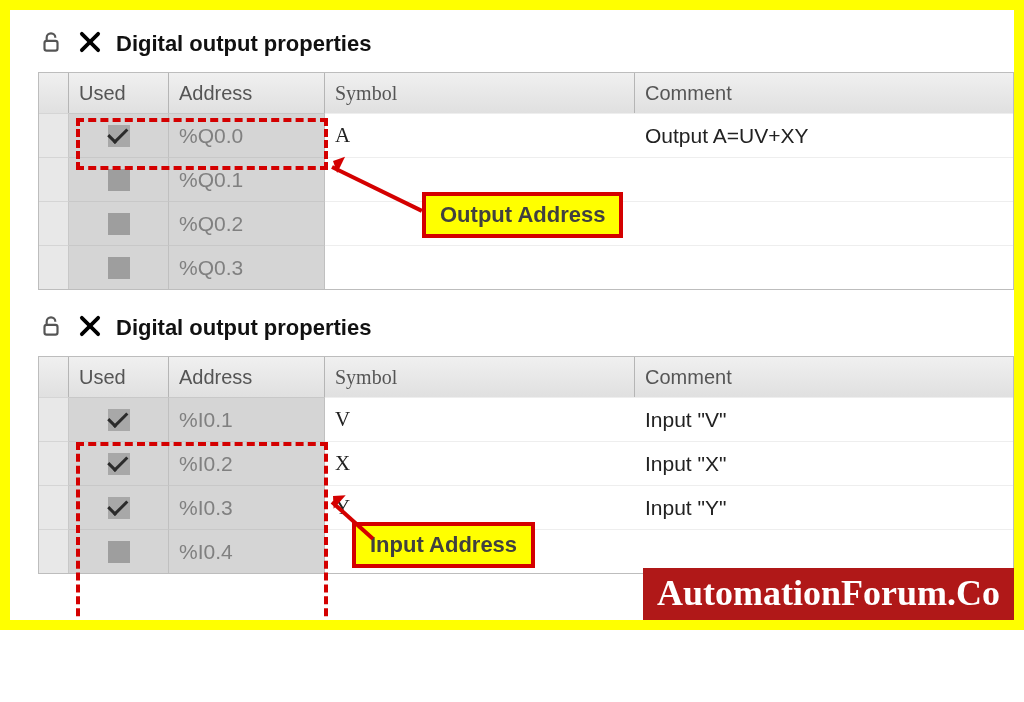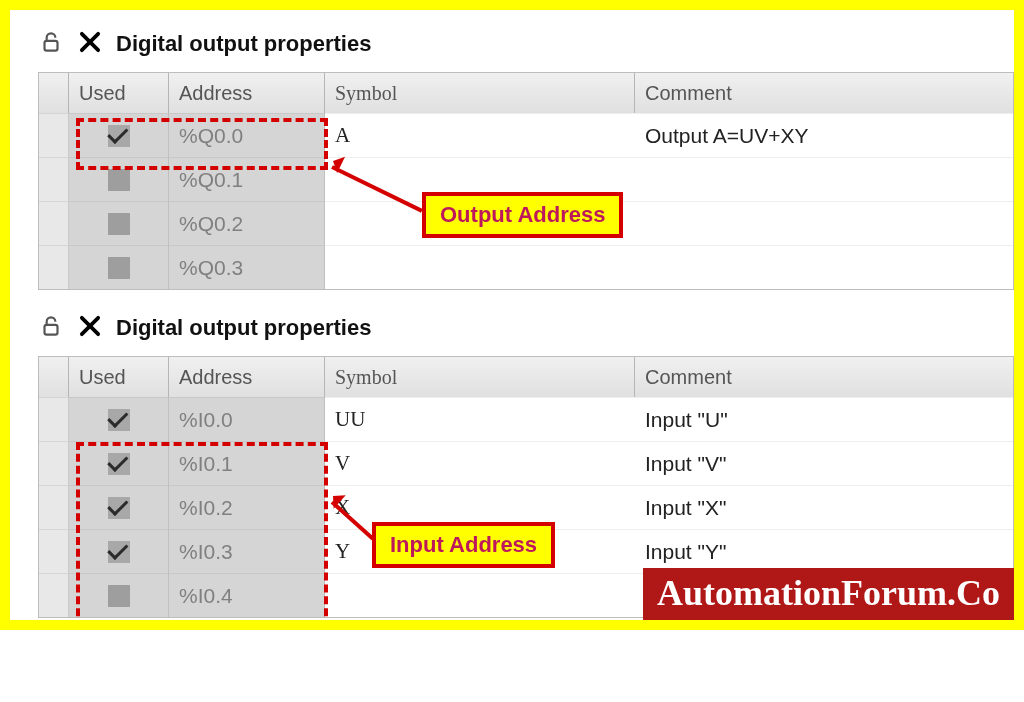--- a/index.html
+++ b/index.html
@@ -110,21 +110,21 @@
   
   .dash-box {
     position: absolute;
     border: 4px dashed #d40000;
     pointer-events: none;
   }
   .callout {
     position: absolute;
     background: #ffff00;
     border: 4px solid #d40000;
-    color: #be185d;
+    color: #404040;
     font-weight: 700;
     font-size: 22px;
     padding: 6px 14px;
     white-space: nowrap;
   }
   .arrow-line {
     position: absolute;
     background: #d40000;
     transform-origin: left center;
   }
@@ -238,29 +238,20 @@
         <div class="th col-addr">Address</div>
         <div class="th col-symbol">Symbol</div>
         <div class="th col-comment">Comment</div>
       </div>
       <div class="tbody" id="in-tbody">
           <div class="row">
             <div class="cell col-gutter"></div>
             <div class="cell col-used">
               <div class="chk checked"></div>
             </div>
-            <div class="cell col-addr">%I0.0</div>
-            <div class="cell col-symbol">UU</div>
-            <div class="cell col-comment">Input "U"</div>
-          </div>
-          <div class="row">
-            <div class="cell col-gutter"></div>
-            <div class="cell col-used">
-              <div class="chk checked"></div>
-            </div>
             <div class="cell col-addr">%I0.1</div>
             <div class="cell col-symbol">V</div>
             <div class="cell col-comment">Input "V"</div>
           </div>
           <div class="row">
             <div class="cell col-gutter"></div>
             <div class="cell col-used">
               <div class="chk checked"></div>
             </div>
             <div class="cell col-addr">%I0.2</div>
@@ -289,18 +280,18 @@
     </div>
 
   </div>
 
   <div class="dash-box" style="left:66px; top:108px; width:252px; height:52px;"></div>
   <div class="callout" style="left:412px; top:182px;">Output Address</div>
   <div class="arrow-line" style="left:322px; top:155px; width:100px; height:4px; transform: rotate(26deg);"></div>
   <div class="arrow-head" style="left:314px; top:142px; border-right-color:#d40000; transform: rotate(26deg);"></div>
 
   <div class="dash-box" style="left:66px; top:432px; width:252px; height:186px;"></div>
-  <div class="callout" style="left:362px; top:512px;">Input Address</div>
+  <div class="callout" style="left:342px; top:512px;">Input Address</div>
   <div class="arrow-line" style="left:322px; top:490px; width:55px; height:4px; transform: rotate(42deg);"></div>
   <div class="arrow-head" style="left:314px; top:477px; border-right-color:#d40000; transform: rotate(42deg);"></div>
 
   <div class="watermark">AutomationForum.Co</div>
 </div>
 
 </body></html>

